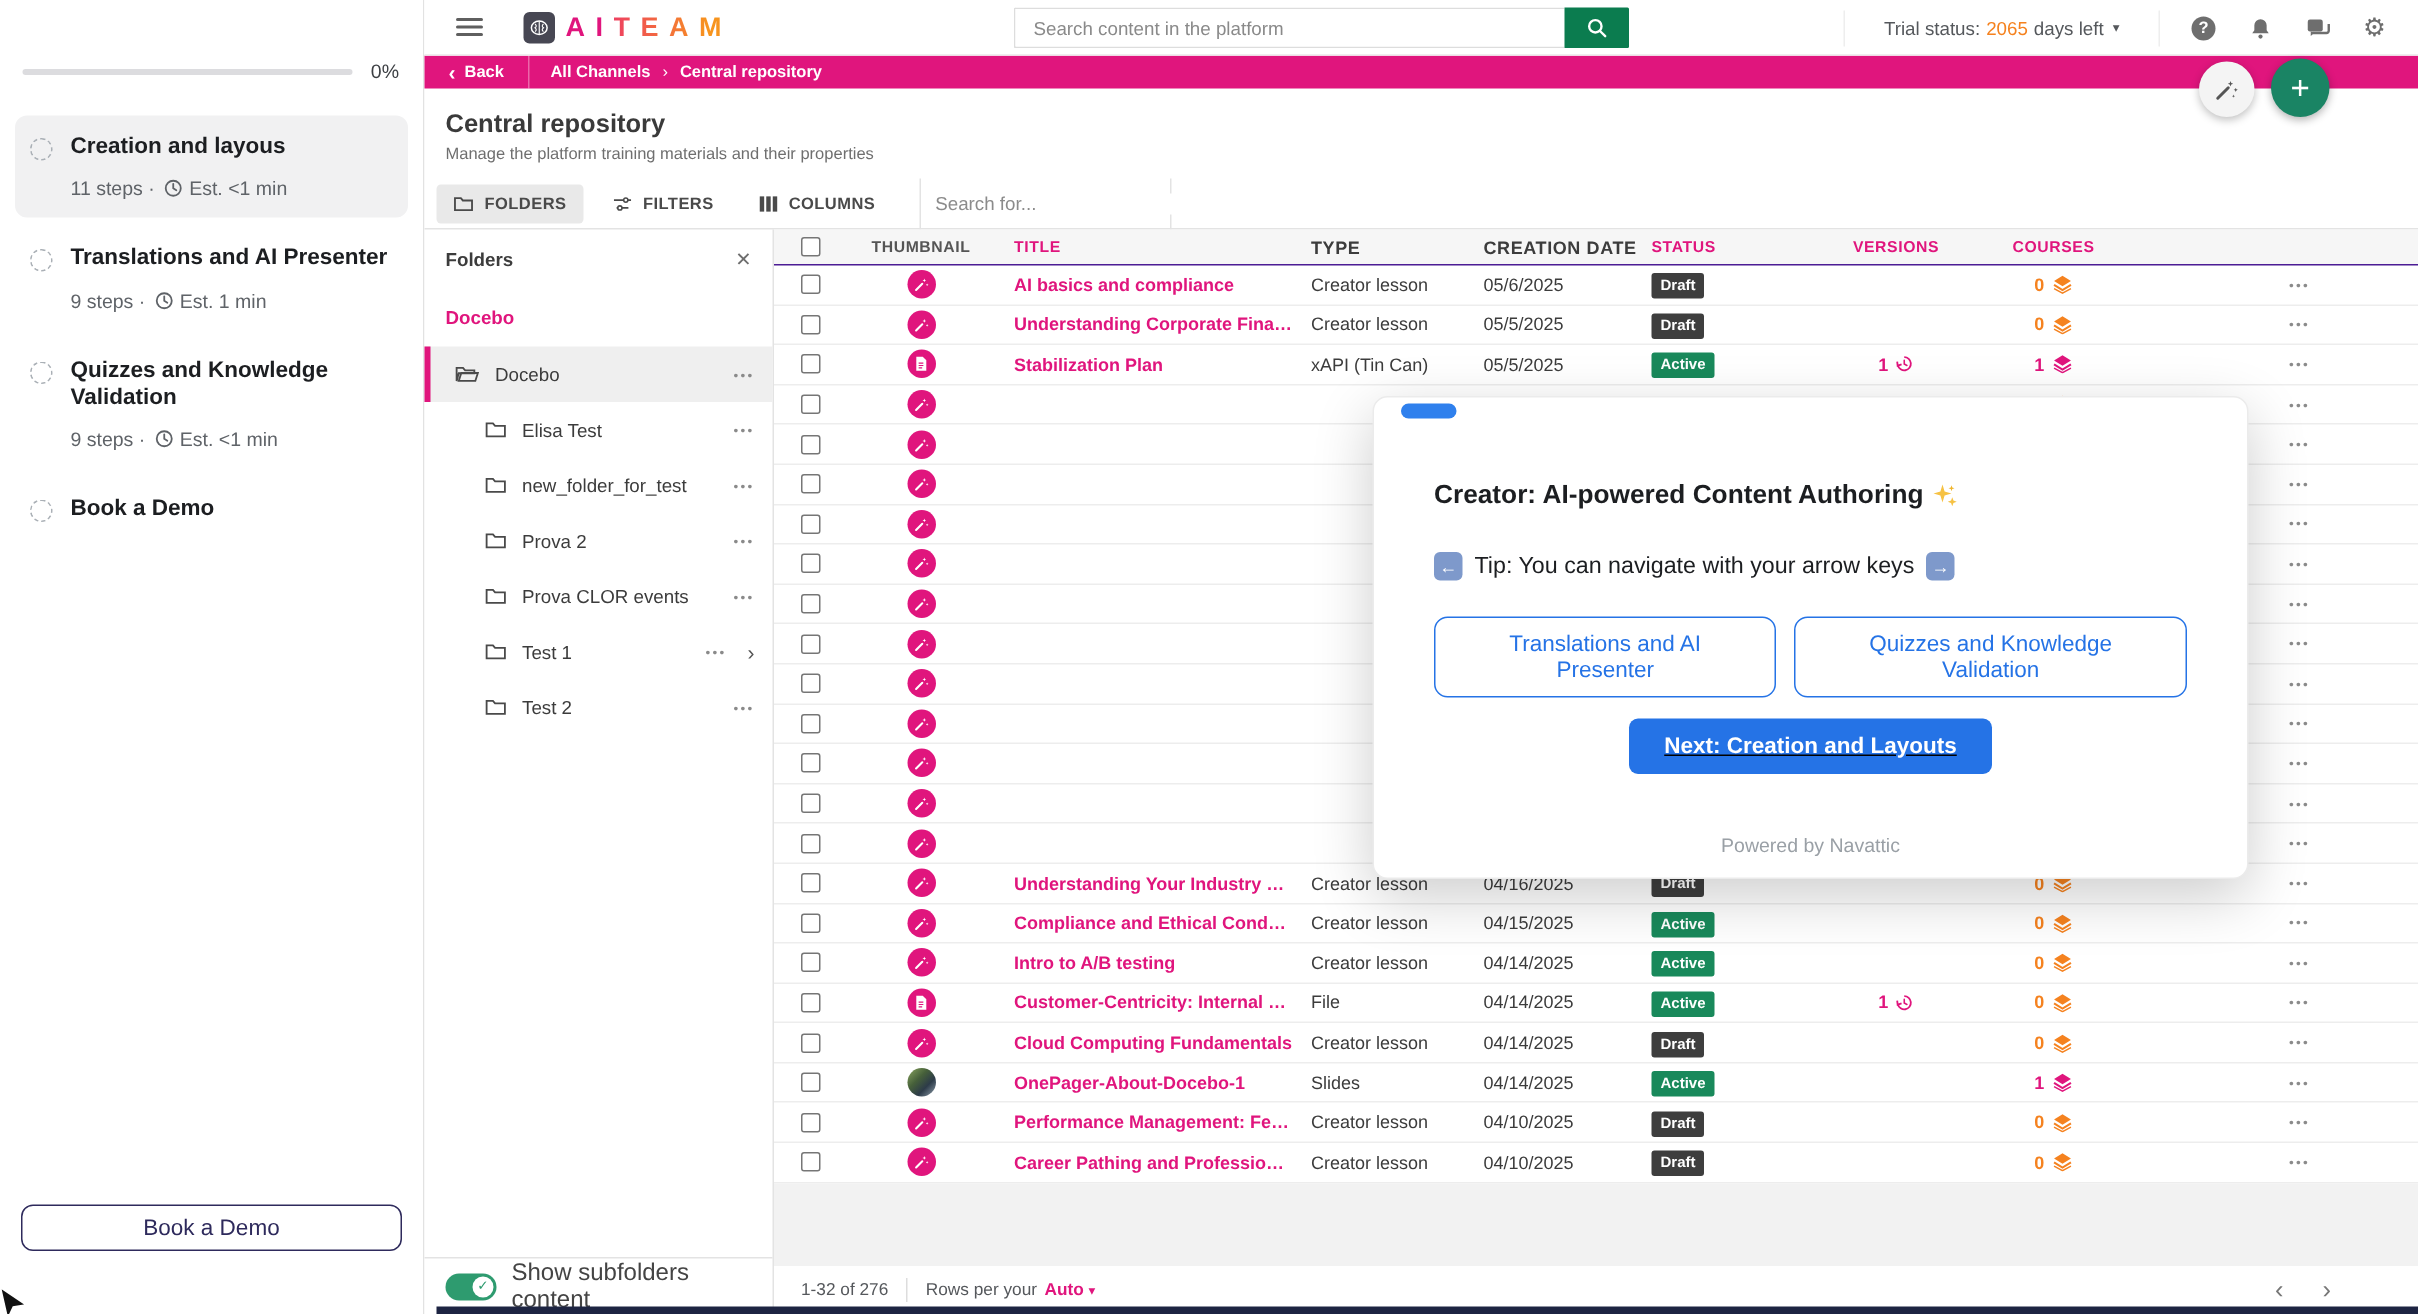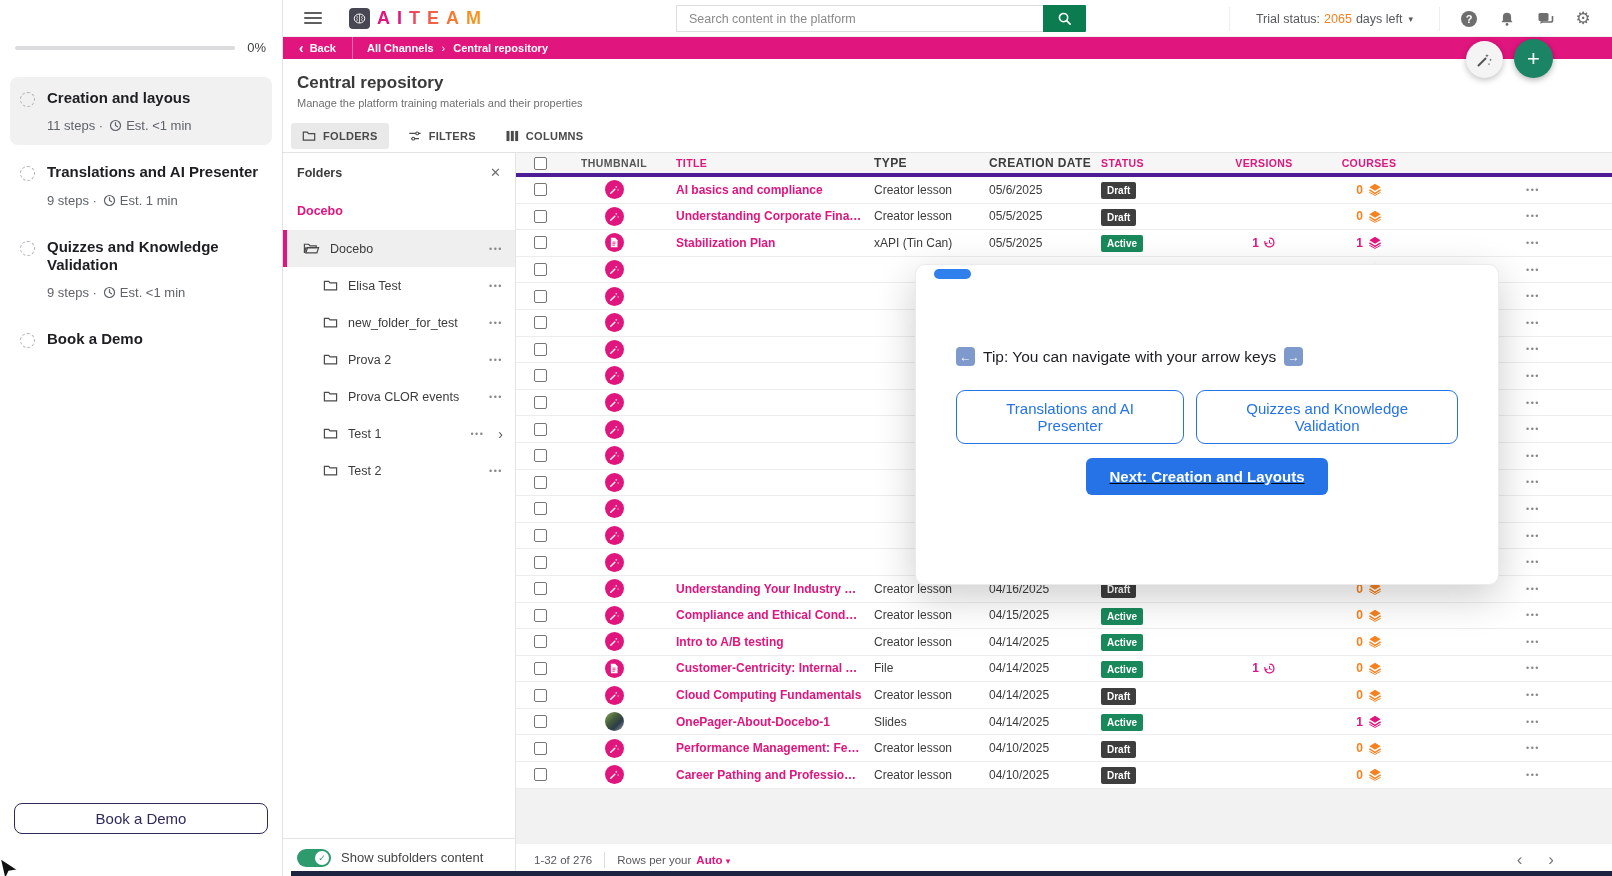--- a/index.html
+++ b/index.html
@@ -88,26 +88,26 @@
   .f-label { font-size:12.5px; flex:1; white-space:nowrap; overflow:hidden; text-overflow:ellipsis; }
   .f-kebab { color:#8a8a8a; font-size:9px; letter-spacing:1.5px; }
   .f-chev { display:none; color:#555; font-size:14px; margin-left:4px; }
   .f-item.chev .f-chev { display:block; }
   .f-item .ic-folder-open { display:none; }
   .f-item.sel .ic-folder-open { display:block; }
   .fpanel-spacer { flex:1; }
   .fpanel-foot { border-top:1px solid #e3e3e3; height:38px; display:flex; align-items:center; gap:10px; padding:0 14px; flex:none; }
   .toggle { width:34px; height:18px; background:#2e9b6f; border-radius:9px; position:relative; cursor:pointer; flex:none; }
   .toggle .knob { position:absolute; right:2px; top:2px; width:14px; height:14px; background:#fff; border-radius:50%; display:flex; align-items:center; justify-content:center; color:#2e9b6f; font-size:9px; }
-  .toggle-label { font-size:13px; color:#444; }
+  .toggle-label { font-size:16px; color:#444; }
 
   
   .tablecol { flex:1; display:flex; flex-direction:column; min-width:0; }
   .trow, .thead { display:grid; grid-template-columns:48px 100px 198px 115px 112px 130px 90px 120px 1fr; align-items:center; }
-  .thead { height:24px; background:#f6f6f6; border-bottom:4px solid #4c1d95; flex:none; }
+  .thead { height:24px; background:#f6f6f6; border-bottom:1px solid #4c1d95; flex:none; }
   .th { font-size:10.5px; font-weight:700; letter-spacing:.4px; color:#e0157d; }
   .th.gray { color:#555; }
   .th.center { text-align:center; }
   .c-title, .c-type, .c-date, .c-status { padding-left:12px; }
   .c-check { display:flex; justify-content:center; }
   .cb { appearance:none; -webkit-appearance:none; width:13px; height:13px; border:1.5px solid #767676; border-radius:2px; background:#fff; cursor:pointer; }
   .c-thumb { display:flex; justify-content:center; }
   .c-date { display:flex; align-items:center; gap:8px; }
   .trow { height:26.6px; border-bottom:1px solid #ededed; }
   .thumb { width:19px; height:19px; border-radius:50%; background:#e0157d; display:flex; align-items:center; justify-content:center; }
@@ -315,20 +315,27 @@
         <span>FILTERS</span>
       </div>
       <div class="tbtn">
         <svg width="13" height="12" viewBox="0 0 14 13">
             <rect x="0.5" y="1" width="3.2" height="11" fill="#4a4a4a"></rect>
             <rect x="5.2" y="1" width="3.2" height="11" fill="#4a4a4a"></rect>
             <rect x="9.9" y="1" width="3.2" height="11" fill="#4a4a4a"></rect>
           </svg>
         <span>COLUMNS</span>
       </div>
+      <div class="tsearch">
+        <input type="text" placeholder="Search for..." style="">
+        <svg width="14" height="14" viewBox="0 0 16 16">
+            <circle cx="7" cy="7" r="4.4" fill="none" stroke="#6e6e6e" stroke-width="1.5"></circle>
+            <path d="M10.3 10.3 L14 14" stroke="#6e6e6e" stroke-width="1.5" stroke-linecap="round"></path>
+          </svg>
+      </div>
     </div>
 
     <div class="content">
 
       <div class="fpanel">
         <div class="fpanel-head">
           <span class="fpanel-title">Folders</span>
           <span class="fpanel-x">✕</span>
         </div>
         <div class="froot">Docebo</div>
@@ -1311,28 +1318,39 @@
           <path d="M14.5 7.5 l.4 1 1 .4 -1 .4 -.4 1 -.4 -1 -1 -.4 1 -.4 Z" fill="#555"></path>
           <path d="M13 12 l.3 .8 .8 .3 -.8 .3 -.3 .8 -.3 -.8 -.8 -.3 .8 -.3 Z" fill="#555"></path>
         </svg>
     </div>
     <div class="fab fab-plus">
         <span>+</span>
       </div>
 
     <div class="modal">
       <div class="modal-chip"></div>
+      <div class="modal-title">
+        <span>Creator: AI-powered Content Authoring</span>
+        <span class="sparkle">
+          <svg width="18" height="18" viewBox="0 0 18 18">
+              <path d="M7 2 L8.4 6.6 L13 8 L8.4 9.4 L7 14 L5.6 9.4 L1 8 L5.6 6.6 Z" fill="#f6c244"></path>
+              <path d="M13.5 10.5 l.8 2.2 2.2 .8 -2.2 .8 -.8 2.2 -.8 -2.2 -2.2 -.8 2.2 -.8 Z" fill="#f6c244"></path>
+              <path d="M13 2.5 l.5 1.5 1.5 .5 -1.5 .5 -.5 1.5 -.5 -1.5 -1.5 -.5 1.5 -.5 Z" fill="#f0b429"></path>
+            </svg>
+        </span>
+      </div>
       <div class="modal-tip">
         <span class="keycap">←</span>
         <span>Tip: You can navigate with your arrow keys</span>
         <span class="keycap">→</span>
       </div>
       <div class="modal-btns">
         <button class="mbtn">Translations and AI Presenter</button>
         <button class="mbtn">Quizzes and Knowledge Validation</button>
       </div>
       <div class="modal-next-wrap">
         <button class="mnext">Next: Creation and Layouts</button>
       </div>
+      <div class="modal-foot">Powered by Navattic</div>
     </div>
 
   </div>
 </div>
 
 </body></html>

